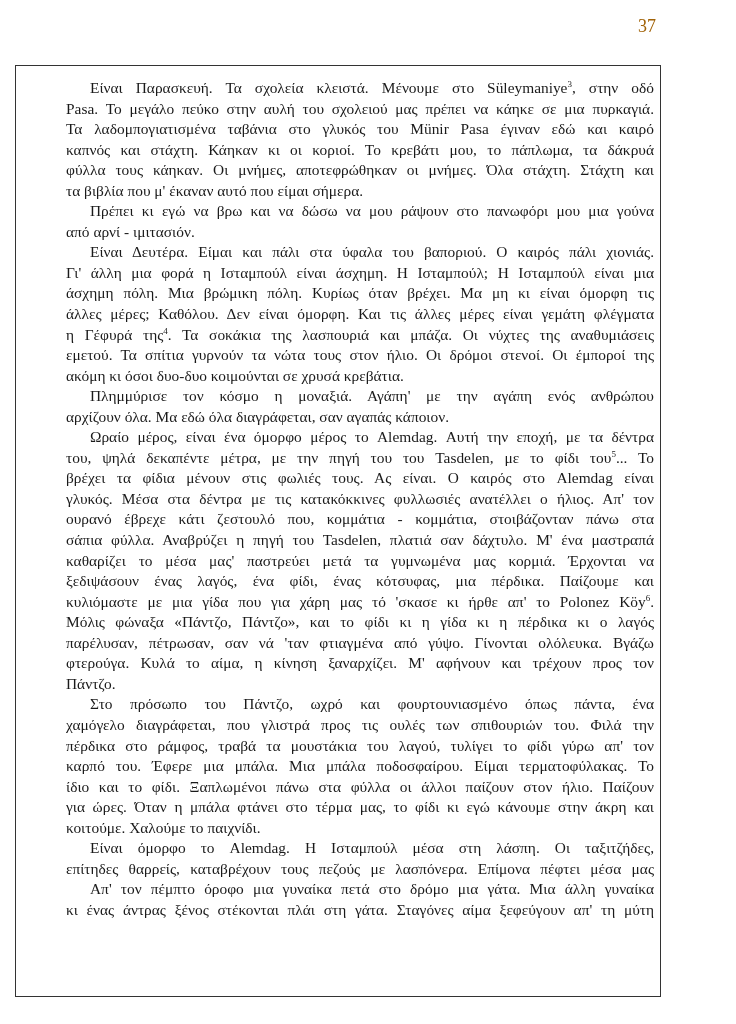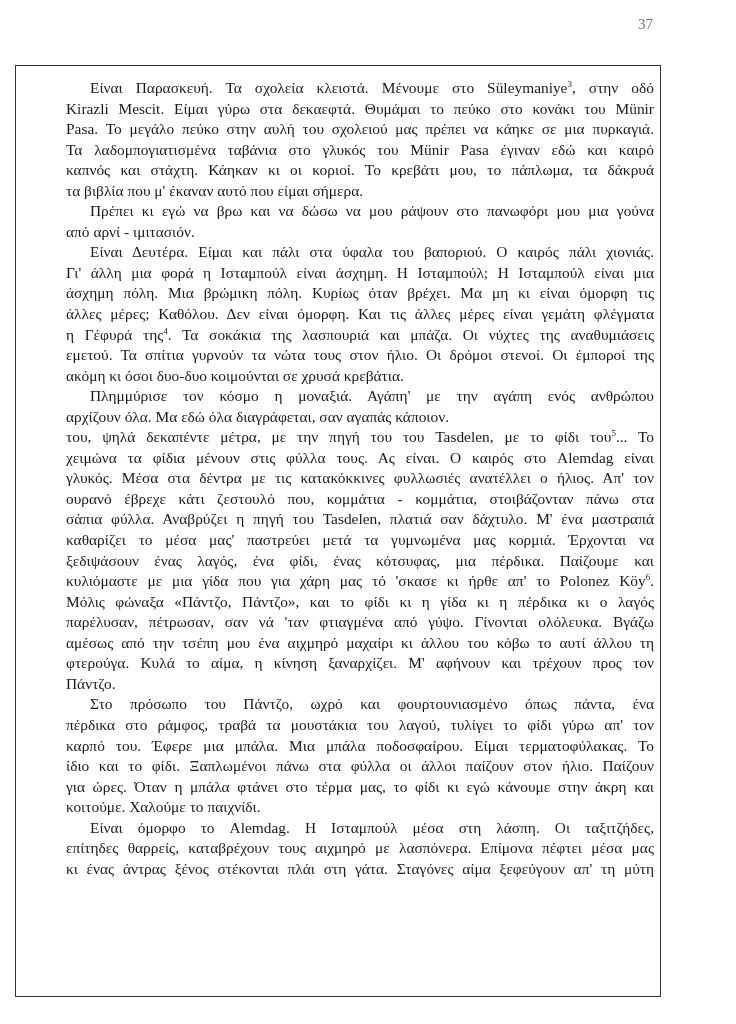--- a/index.html
+++ b/index.html
@@ -1,21 +1,21 @@
 <!DOCTYPE html>
 <html><head>
 <meta charset="utf-8">
 <style>
   html, body { margin: 0; padding: 0; }
   body {
     width: 736px; height: 1024px; background: #ffffff; position: relative;
     overflow: hidden; font-family: "Liberation Serif", "DejaVu Serif", serif; color: #1a1a1a;
   }
   .page-number {
-    position: absolute; top: 16px; left: 638px; font-size: 15px; color: #737373;
+    position: absolute; top: 16px; left: 638px; font-size: 18px; color: #a16207;
   }
   .frame {
     position: absolute; left: 15px; top: 65px; width: 646px; height: 932px;
     border: 1.3px solid #333; box-sizing: border-box;
   }
   .text {
     position: absolute; left: 66px; top: 78px; width: 588px;
   }
   .line {
     height: 20.55px; line-height: 20.55px; font-size: 15.4px;
@@ -26,52 +26,54 @@
   .line.indent { padding-left: 24px; }
   sup { font-size: 9px; line-height: 0; vertical-align: 6px; }
 </style>
 </head>
 <body>
 
 <div class="page-number">37</div>
 <div class="frame"></div>
 <div class="text" id="text">
     <span class="line indent"><span>Είναι Παρασκευή. Τα σχολεία κλειστά. Μένουμε στο Süleymaniye</span><sup>3</sup><span>, στην οδό</span></span>
-    <span class="line"><span>Kirazli Mescit. Είμαι γύρω στα δεκαεφτά. Θυμάμαι το πεύκο στο κονάκι του Münir</span></span>
     <span class="line"><span>Pasa. Το μεγάλο πεύκο στην αυλή του σχολειού μας πρέπει να κάηκε σε μια πυρκαγιά.</span></span>
     <span class="line"><span>Τα λαδομπογιατισμένα ταβάνια στο γλυκός του Münir Pasa έγιναν εδώ και καιρό</span></span>
     <span class="line"><span>καπνός και στάχτη. Κάηκαν κι οι κοριοί. Το κρεβάτι μου, το πάπλωμα, τα δάκρυά</span></span>
+    <span class="line"><span>φύλλα τους κάηκαν. Οι μνήμες, αποτεφρώθηκαν οι μνήμες. Όλα στάχτη. Στάχτη και</span></span>
     <span class="line last"><span>τα βιβλία που μ' έκαναν αυτό που είμαι σήμερα.</span></span>
     <span class="line indent"><span>Πρέπει κι εγώ να βρω και να δώσω να μου ράψουν στο πανωφόρι μου μια γούνα</span></span>
     <span class="line last"><span>από αρνί - ιμιτασιόν.</span></span>
     <span class="line indent"><span>Είναι Δευτέρα. Είμαι και πάλι στα ύφαλα του βαποριού. Ο καιρός πάλι χιονιάς.</span></span>
     <span class="line"><span>Γι' άλλη μια φορά η Ισταμπούλ είναι άσχημη. Η Ισταμπούλ; Η Ισταμπούλ είναι μια</span></span>
     <span class="line"><span>άσχημη πόλη. Μια βρώμικη πόλη. Κυρίως όταν βρέχει. Μα μη κι είναι όμορφη τις</span></span>
     <span class="line"><span>άλλες μέρες; Καθόλου. Δεν είναι όμορφη. Και τις άλλες μέρες είναι γεμάτη φλέγματα</span></span>
     <span class="line"><span>η Γέφυρά της</span><sup>4</sup><span>. Τα σοκάκια της λασπουριά και μπάζα. Οι νύχτες της αναθυμιάσεις</span></span>
     <span class="line"><span>εμετού. Τα σπίτια γυρνούν τα νώτα τους στον ήλιο. Οι δρόμοι στενοί. Οι έμποροί της</span></span>
     <span class="line last"><span>ακόμη κι όσοι δυο-δυο κοιμούνται σε χρυσά κρεβάτια.</span></span>
     <span class="line indent"><span>Πλημμύρισε τον κόσμο η μοναξιά. Αγάπη' με την αγάπη ενός ανθρώπου</span></span>
     <span class="line last"><span>αρχίζουν όλα. Μα εδώ όλα διαγράφεται, σαν αγαπάς κάποιον.</span></span>
+    <span class="line indent"><span>Ωραίο μέρος, είναι ένα όμορφο μέρος το Alemdag. Αυτή την εποχή, με τα δέντρα</span></span>
     <span class="line"><span>του, ψηλά δεκαπέντε μέτρα, με την πηγή του του Tasdelen, με το φίδι του</span><sup>5</sup><span>... Το</span></span>
-    <span class="line"><span>χειμώνα τα φίδια μένουν στις φύλλα τους. Ας είναι. Ο καιρός στο Alemdag είναι</span></span>
+    <span class="line"><span>βρέχει τα φίδια μένουν στις φωλιές τους. Ας είναι. Ο καιρός στο Alemdag είναι</span></span>
     <span class="line"><span>γλυκός. Μέσα στα δέντρα με τις κατακόκκινες φυλλωσιές ανατέλλει ο ήλιος. Απ' τον</span></span>
     <span class="line"><span>ουρανό έβρεχε κάτι ζεστουλό που, κομμάτια - κομμάτια, στοιβάζονταν πάνω στα</span></span>
     <span class="line"><span>σάπια φύλλα. Αναβρύζει η πηγή του Tasdelen, πλατιά σαν δάχτυλο. Μ' ένα μαστραπά</span></span>
     <span class="line"><span>καθαρίζει το μέσα μας' παστρεύει μετά τα γυμνωμένα μας κορμιά. Έρχονται να</span></span>
     <span class="line"><span>ξεδιψάσουν ένας λαγός, ένα φίδι, ένας κότσυφας, μια πέρδικα. Παίζουμε και</span></span>
     <span class="line"><span>κυλιόμαστε με μια γίδα που για χάρη μας τό 'σκασε κι ήρθε απ' το Polonez Köy</span><sup>6</sup><span>.</span></span>
     <span class="line"><span>Μόλις φώναξα «Πάντζο, Πάντζο», και το φίδι κι η γίδα κι η πέρδικα κι ο λαγός</span></span>
     <span class="line"><span>παρέλυσαν, πέτρωσαν, σαν νά 'ταν φτιαγμένα από γύψο. Γίνονται ολόλευκα. Βγάζω</span></span>
-    <span class="line"><span>αμέσως από την τσέπη μου ένα αιχμηρό μαχαίρι κι άλλου του κόβω το αυτί άλλου τη</span></span>
     <span class="line"><span>φτερούγα. Κυλά το αίμα, η κίνηση ξαναρχίζει. Μ' αφήνουν και τρέχουν προς τον</span></span>
     <span class="line last"><span>Πάντζο.</span></span>
     <span class="line indent"><span>Στο πρόσωπο του Πάντζο, ωχρό και φουρτουνιασμένο όπως πάντα, ένα</span></span>
+    <span class="line"><span>χαμόγελο διαγράφεται, που γλιστρά προς τις ουλές των σπιθουριών του. Φιλά την</span></span>
     <span class="line"><span>πέρδικα στο ράμφος, τραβά τα μουστάκια του λαγού, τυλίγει το φίδι γύρω απ' τον</span></span>
     <span class="line"><span>καρπό του. Έφερε μια μπάλα. Μια μπάλα ποδοσφαίρου. Είμαι τερματοφύλακας. Το</span></span>
     <span class="line"><span>ίδιο και το φίδι. Ξαπλωμένοι πάνω στα φύλλα οι άλλοι παίζουν στον ήλιο. Παίζουν</span></span>
     <span class="line"><span>για ώρες. Όταν η μπάλα φτάνει στο τέρμα μας, το φίδι κι εγώ κάνουμε στην άκρη και</span></span>
     <span class="line last"><span>κοιτούμε. Χαλούμε το παιχνίδι.</span></span>
     <span class="line indent"><span>Είναι όμορφο το Alemdag. Η Ισταμπούλ μέσα στη λάσπη. Οι ταξιτζήδες,</span></span>
-    <span class="line"><span>επίτηδες θαρρείς, καταβρέχουν τους αιχμηρό με λασπόνερα. Επίμονα πέφτει μέσα μας</span></span>
+    <span class="line"><span>επίτηδες θαρρείς, καταβρέχουν τους πεζούς με λασπόνερα. Επίμονα πέφτει μέσα μας</span></span>
+    <span class="line indent"><span>Απ' τον πέμπτο όροφο μια γυναίκα πετά στο δρόμο μια γάτα. Μια άλλη γυναίκα</span></span>
     <span class="line"><span>κι ένας άντρας ξένος στέκονται πλάι στη γάτα. Σταγόνες αίμα ξεφεύγουν απ' τη μύτη</span></span>
     <span class="line"></span>
   </div>
 
 </body></html>

